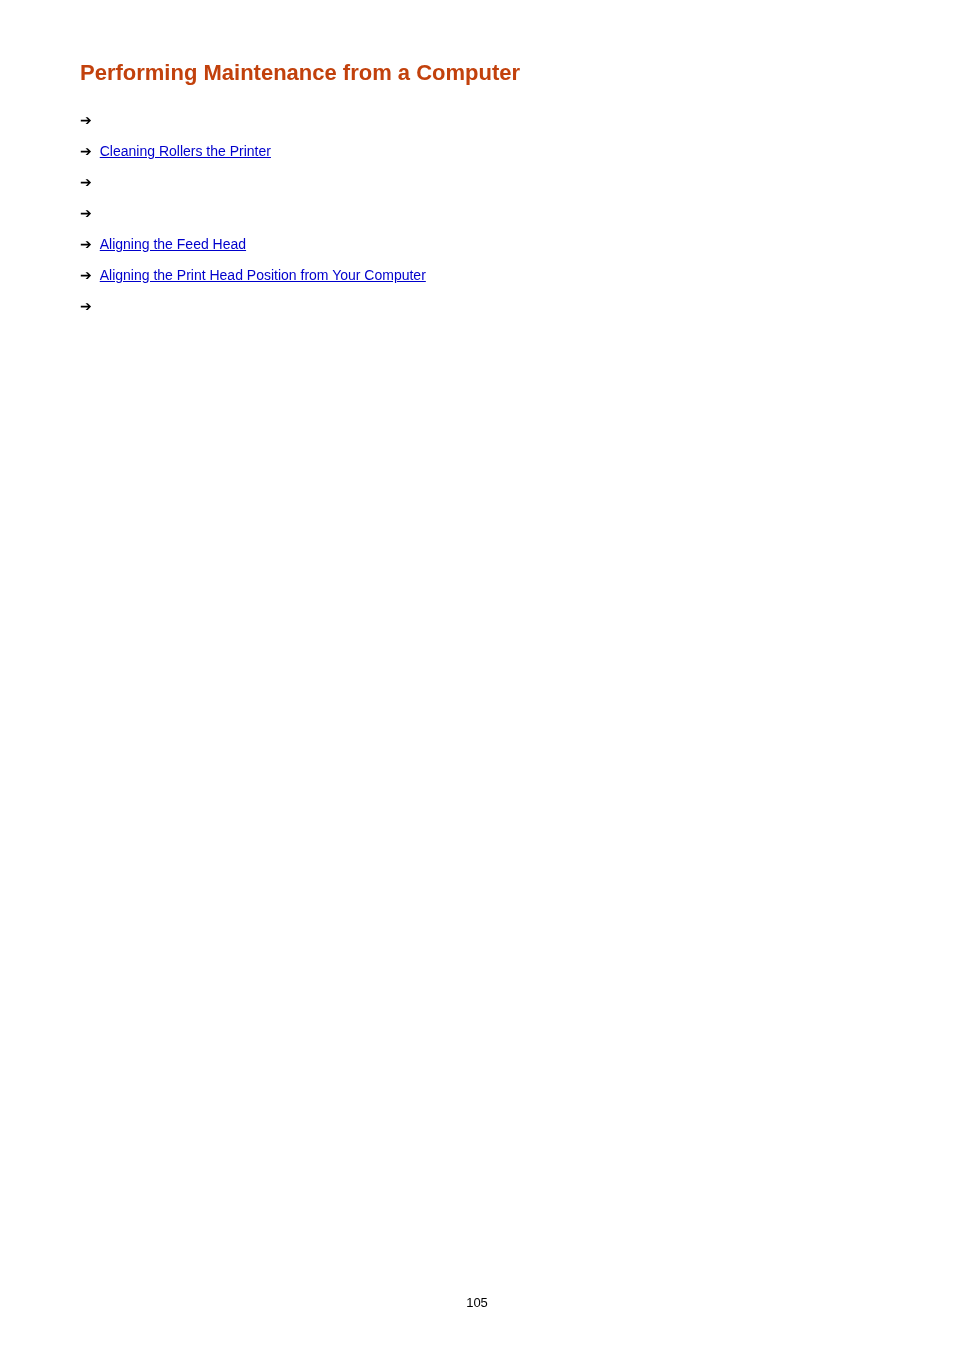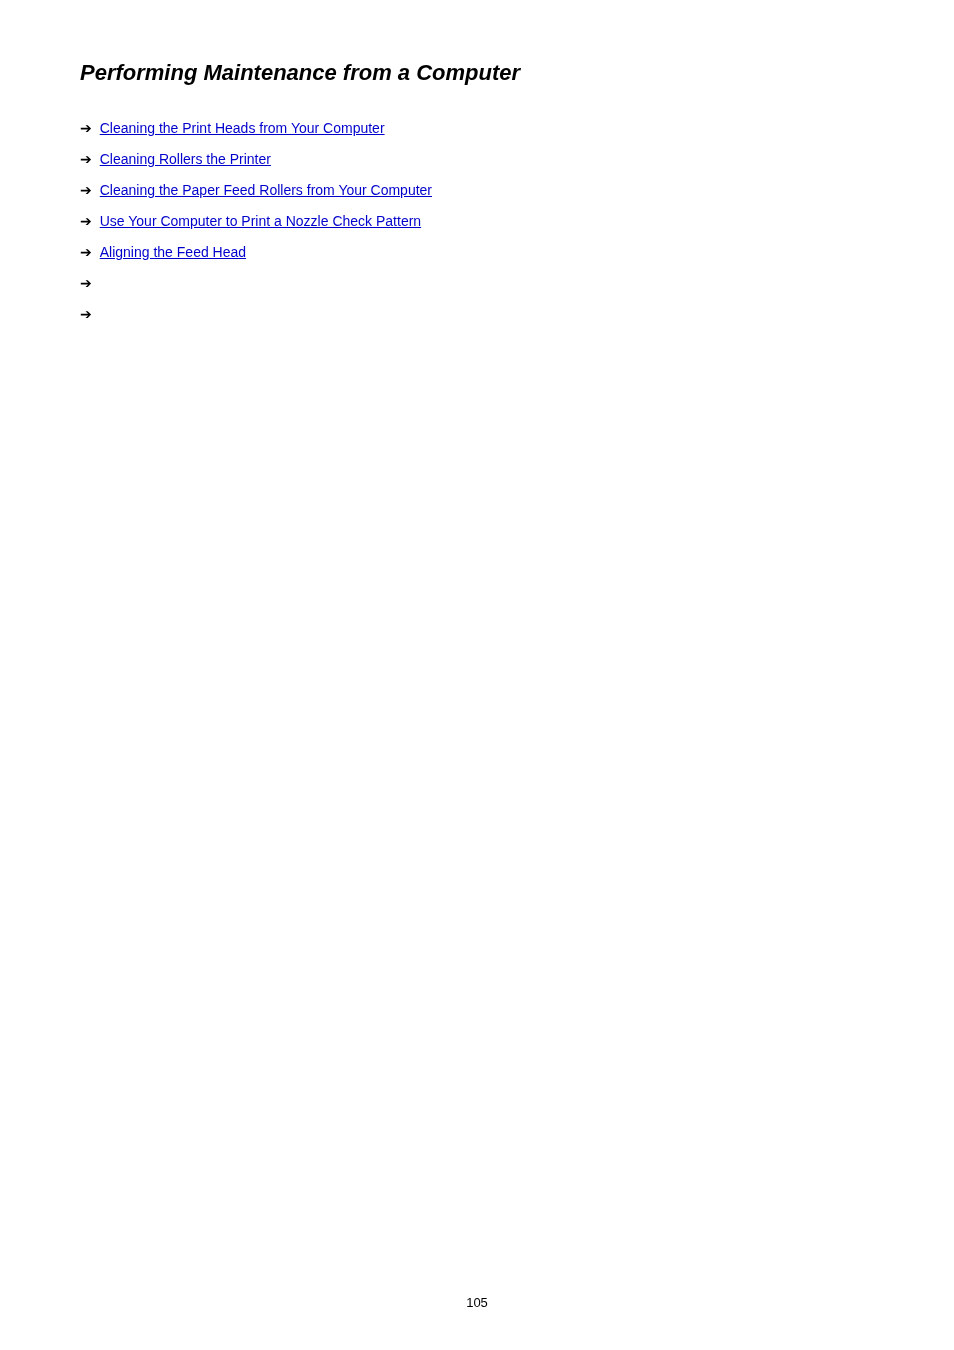--- a/index.html
+++ b/index.html
@@ -18,23 +18,22 @@
       position: relative;
     }
 
     .page-content {
       padding: 60px 80px 60px 80px;
     }
 
     .page-title {
       font-size: 22px;
       font-weight: bold;
-      color: #000000;
-      margin-bottom: 32px;
-      font-style: italic;
+      color: #c2410c;
+      margin-bottom: 24px;
     }
 
     .link-list {
       list-style: none;
       padding: 0;
       margin: 0;
     }
 
     .link-list li {
       display: flex;
@@ -69,40 +68,38 @@
   </style>
 </head>
 <body>
 
 <div class="page-content">
   <h1 class="page-title">Performing Maintenance from a Computer</h1>
 
   <ul class="link-list">
     <li>
       <span class="arrow-icon">➔</span>
-      <a href="#">Cleaning the Print Heads from Your Computer</a>
     </li>
     <li>
       <span class="arrow-icon">➔</span>
       <a href="#">Cleaning Rollers the Printer</a>
     </li>
     <li>
       <span class="arrow-icon">➔</span>
-      <a href="#">Cleaning the Paper Feed Rollers from Your Computer</a>
     </li>
     <li>
       <span class="arrow-icon">➔</span>
-      <a href="#">Use Your Computer to Print a Nozzle Check Pattern</a>
     </li>
     <li>
       <span class="arrow-icon">➔</span>
       <a href="#">Aligning the Feed Head</a>
     </li>
     <li>
       <span class="arrow-icon">➔</span>
+      <a href="#">Aligning the Print Head Position from Your Computer</a>
     </li>
     <li>
       <span class="arrow-icon">➔</span>
     </li>
   </ul>
 </div>
 
 <div class="page-number">105</div>
 
 </body></html>

